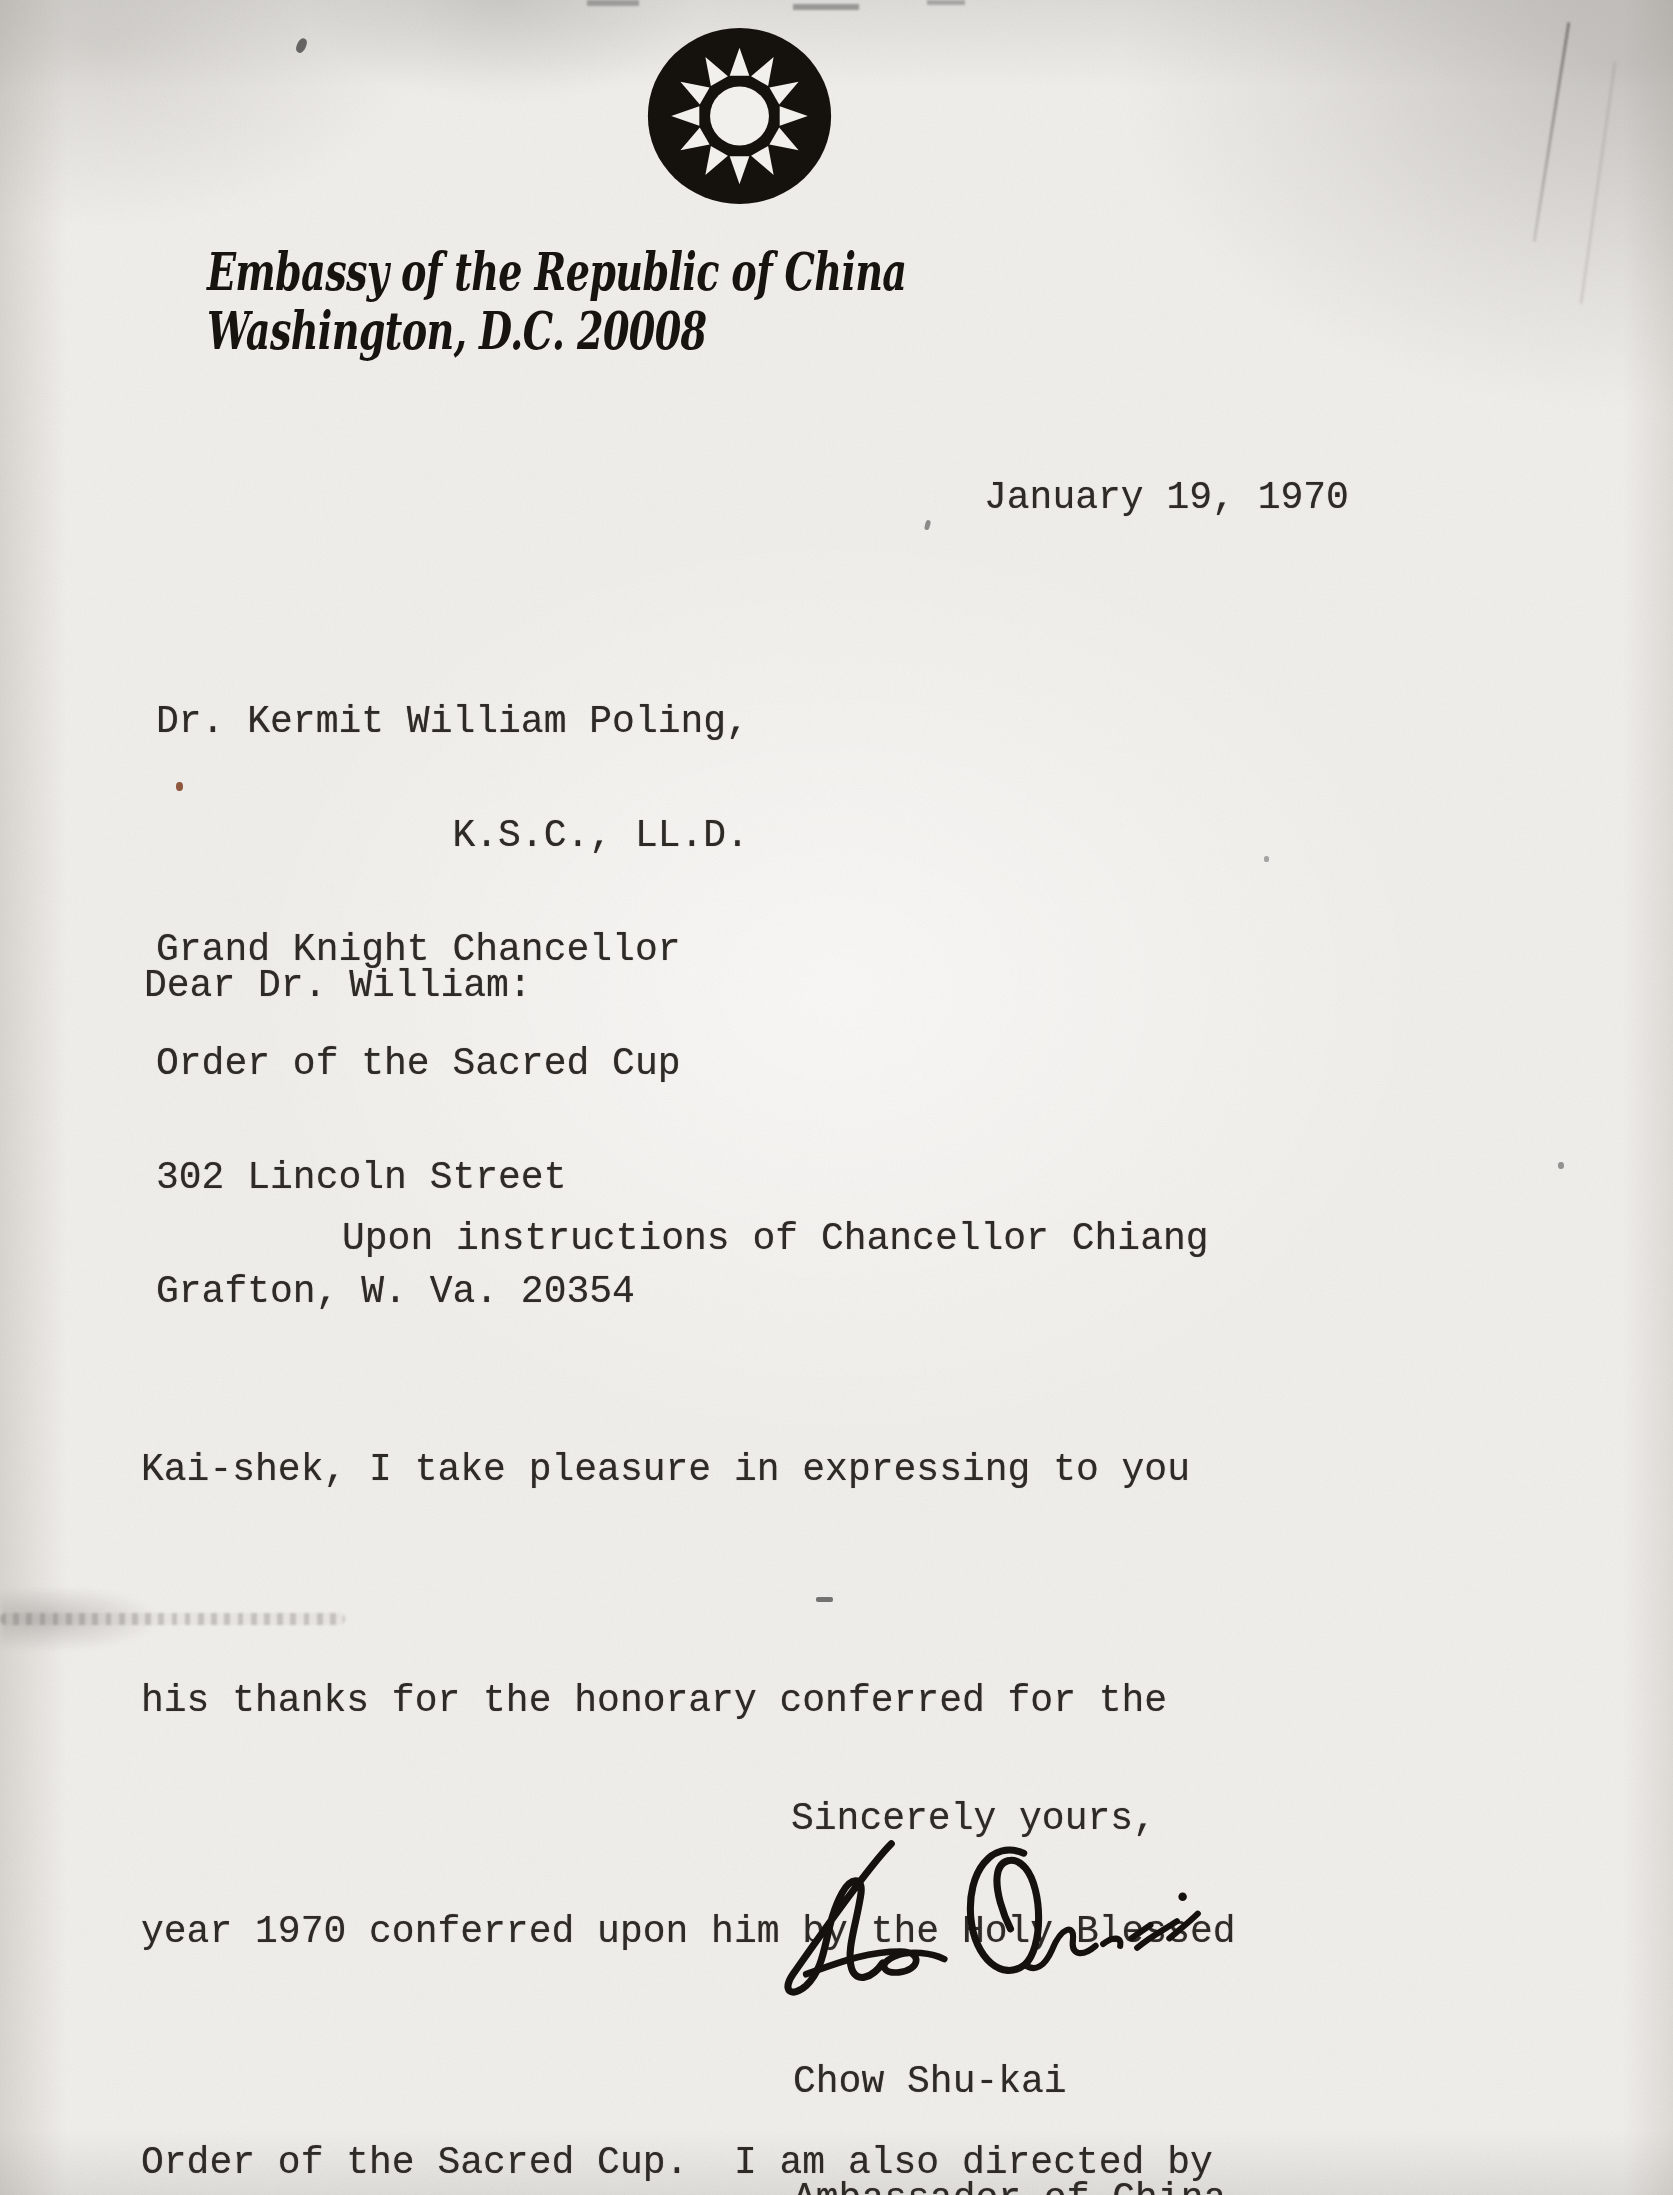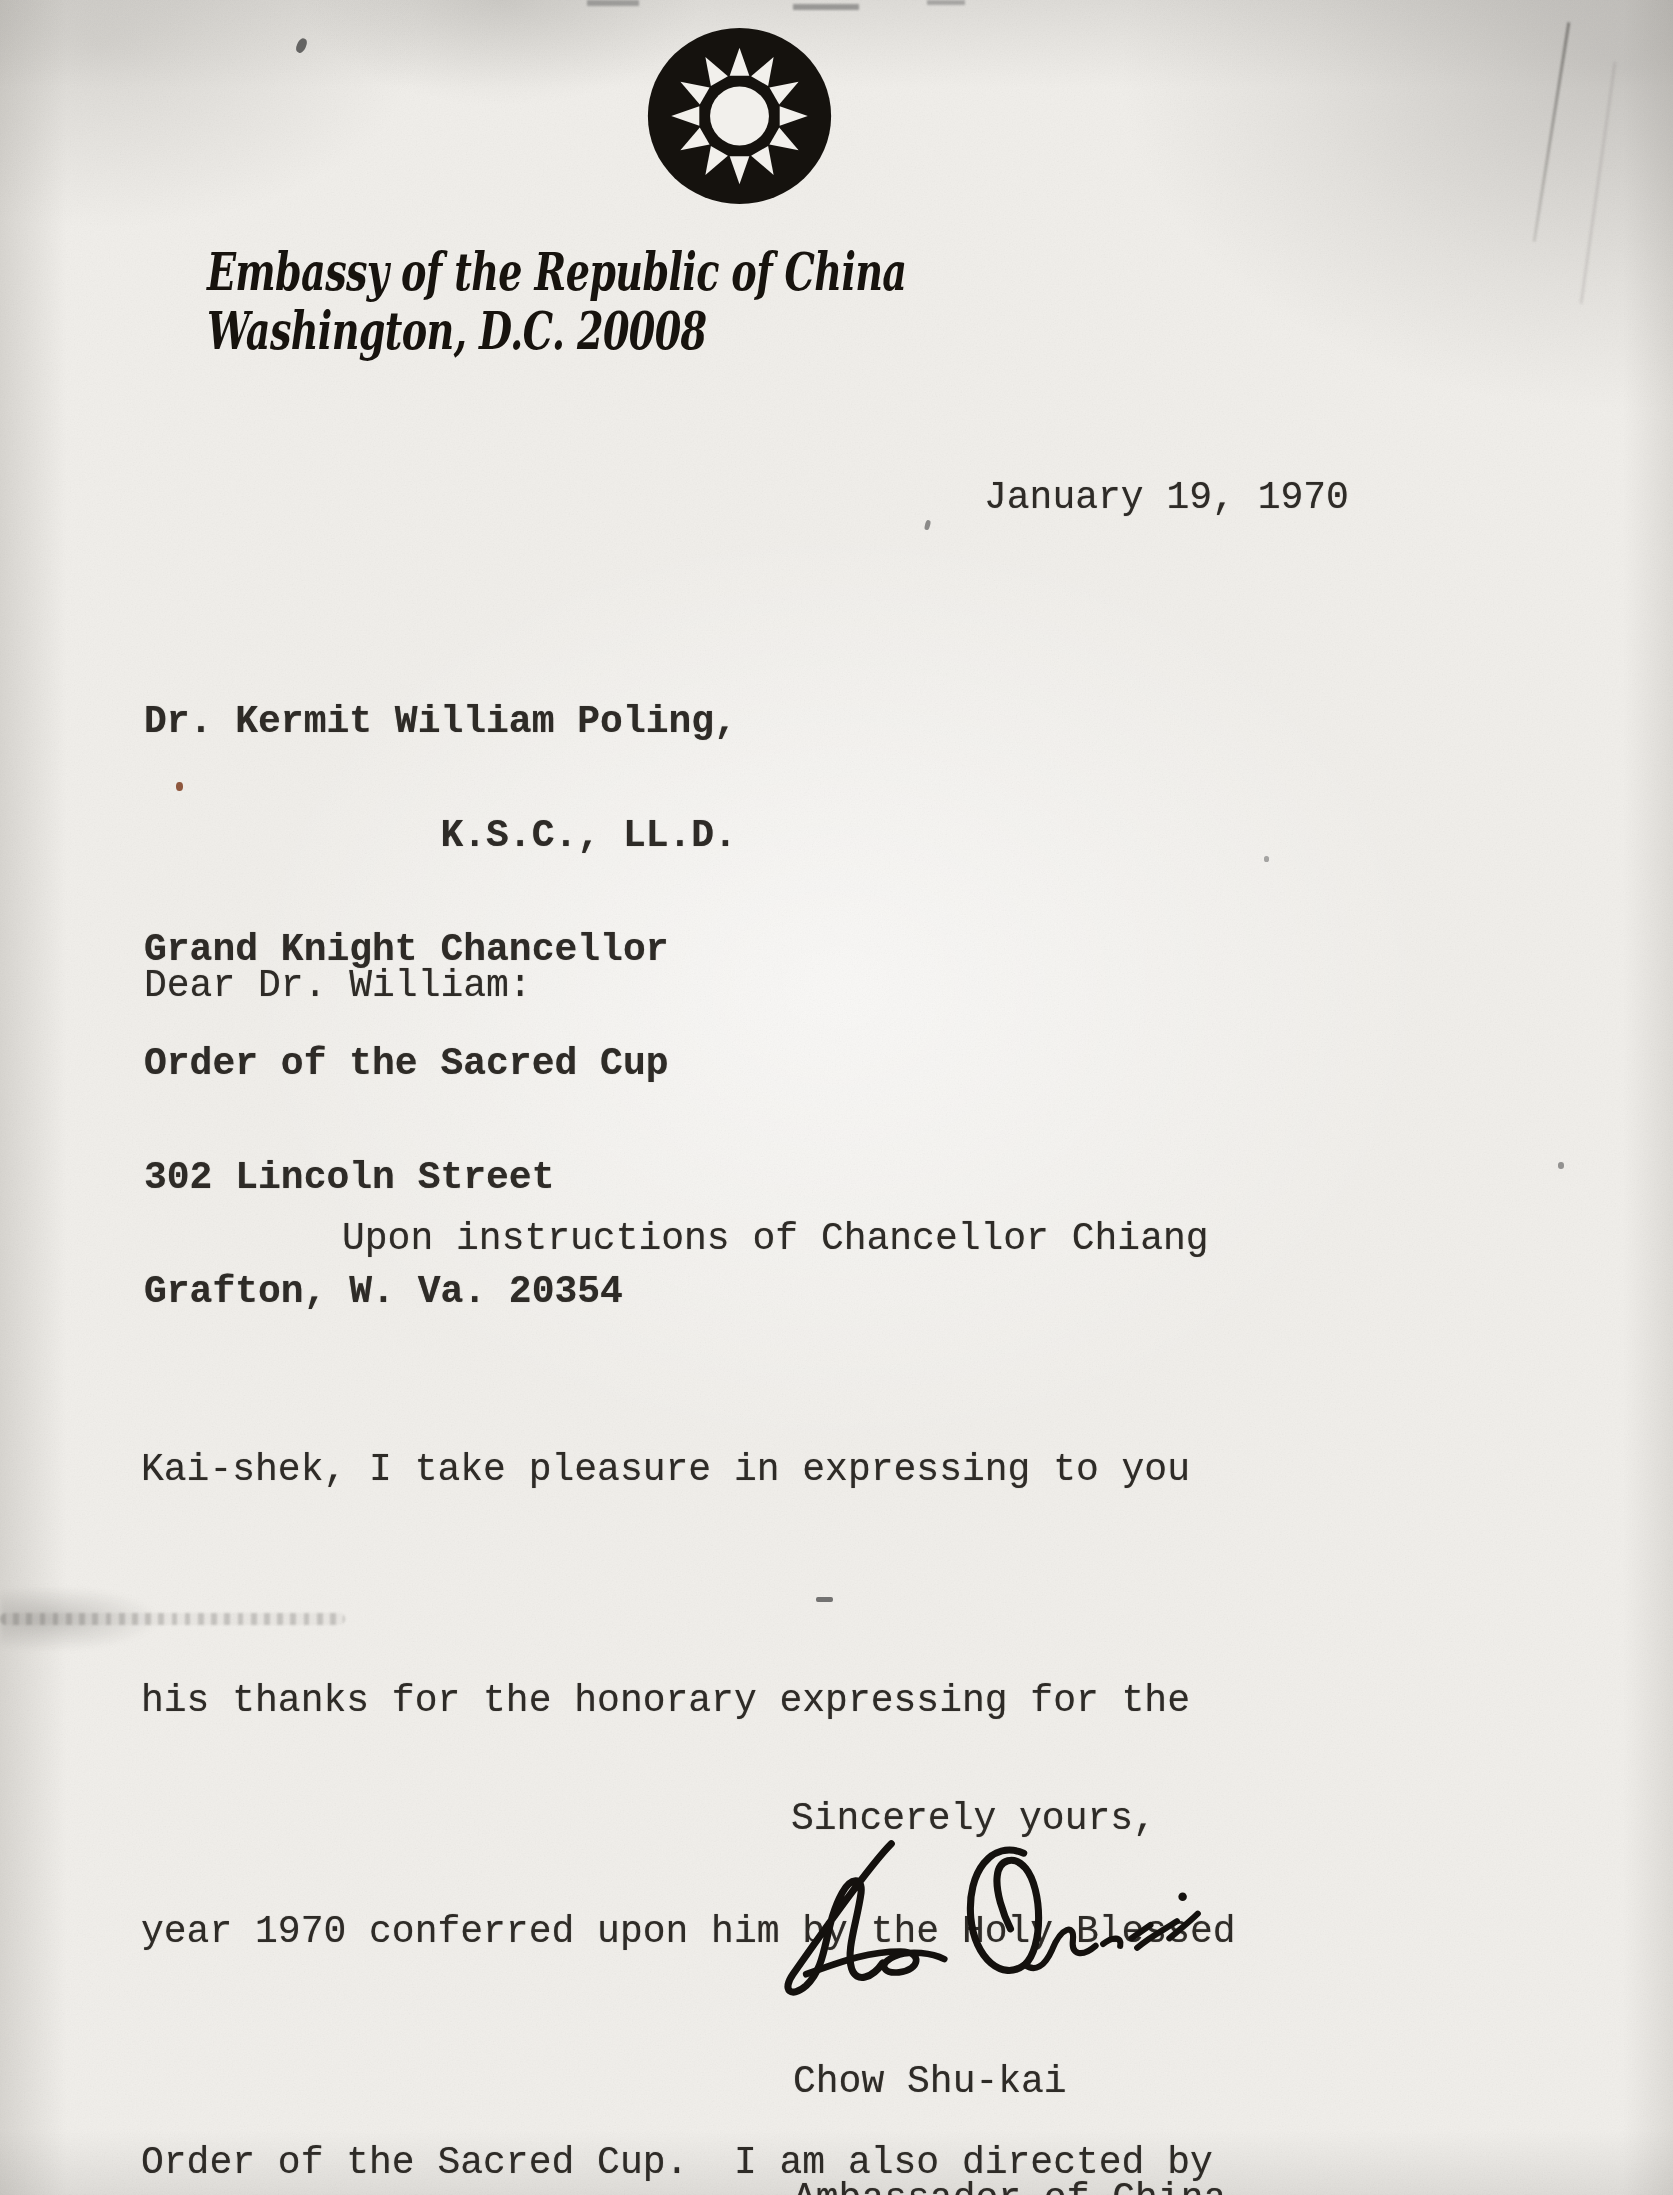--- a/index.html
+++ b/index.html
@@ -40,21 +40,21 @@
   
   .tw {
     position:absolute;
     font-family:"Liberation Mono", monospace;
     font-size:38px;
     color:#2e2b27;
     text-shadow:0 0 0.9px rgba(46,43,39,.55);
     white-space:pre;
   }
   .date-line    { left:984px; top:479px;  line-height:38px; }
-  .recipient    { left:144px;  top:627px;  line-height:38px;font-weight:bold; }
+  .recipient    { left:156px;  top:627px;  line-height:38px; }
   .recipient .addr-indent { padding-left:52px;text-align:right; }
   .salutation   { left:144px;  top:967px; line-height:38px; }
   .body-par     { left:141px;  top:1046px; line-height:77px; }
   .body-par .indent { padding-left:201px; }
   .valediction  { left:791px;  top:1800px; line-height:38px; }
   .sig-block    { left:793px;  top:1984px; line-height:39px; }
 
   .signature { position:absolute; left:757px; top:1834px; width:454px; height:166px; }
 
   
@@ -130,21 +130,21 @@
     <div>Order of the Sacred Cup</div>
     <div>302 Lincoln Street</div>
     <div>Grafton, W. Va. 20354</div>
   </div>
 
   <div class="tw salutation">Dear Dr. William:</div>
 
   <div class="tw body-par">
     <div class="indent">Upon instructions of Chancellor Chiang</div>
     <div>Kai-shek, I take pleasure in expressing to you</div>
-    <div>his thanks for the honorary expressing for the</div>
+    <div>his thanks for the honorary conferred for the</div>
     <div>year 1970 conferred upon him by the Holy Blessed</div>
     <div>Order of the Sacred Cup.  I am also directed by</div>
     
     
     
   </div>
 
   <div class="tw valediction">Sincerely yours,</div>
 
   <svg class="signature" viewBox="0 0 480 175" xmlns="http://www.w3.org/2000/svg">

